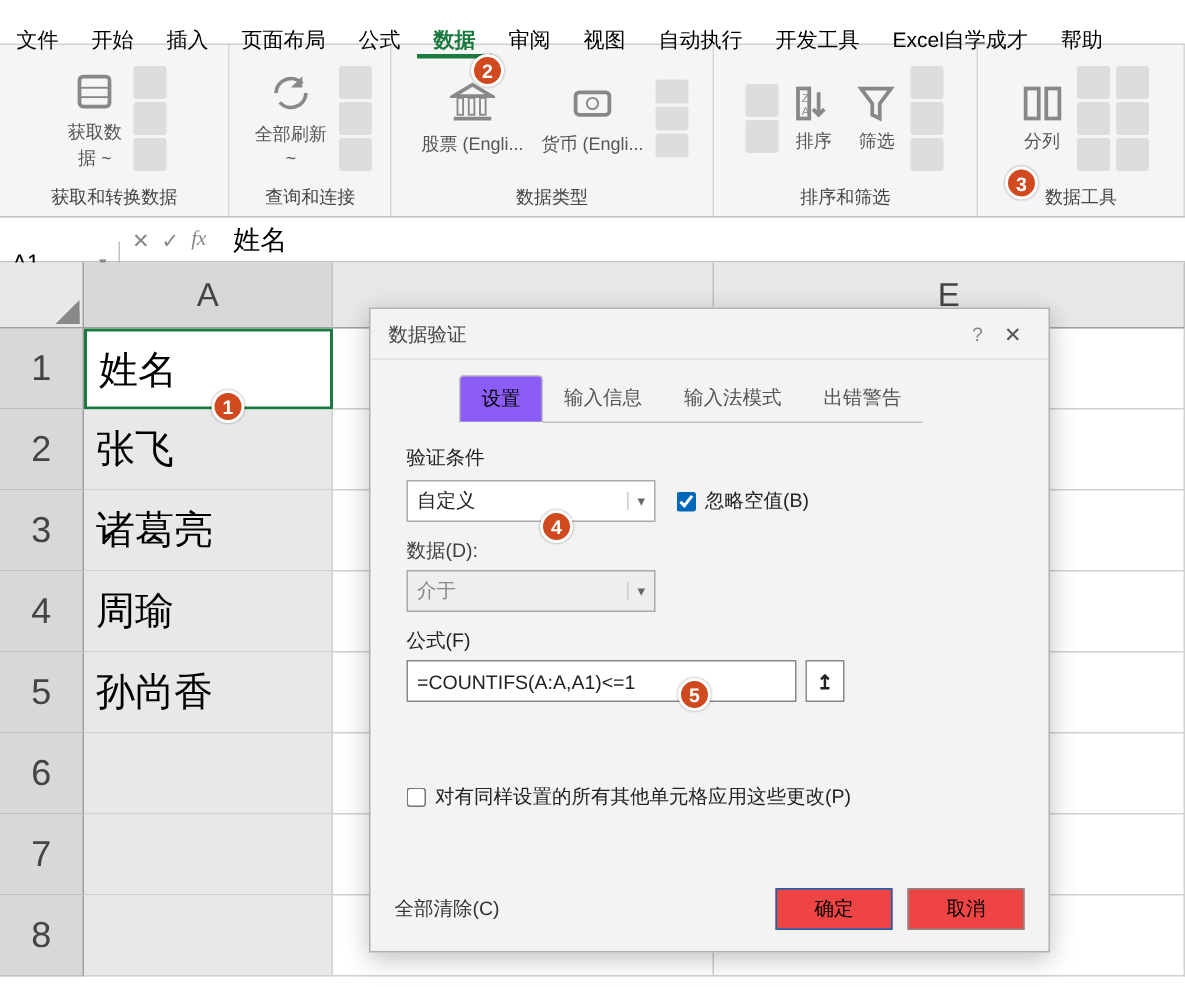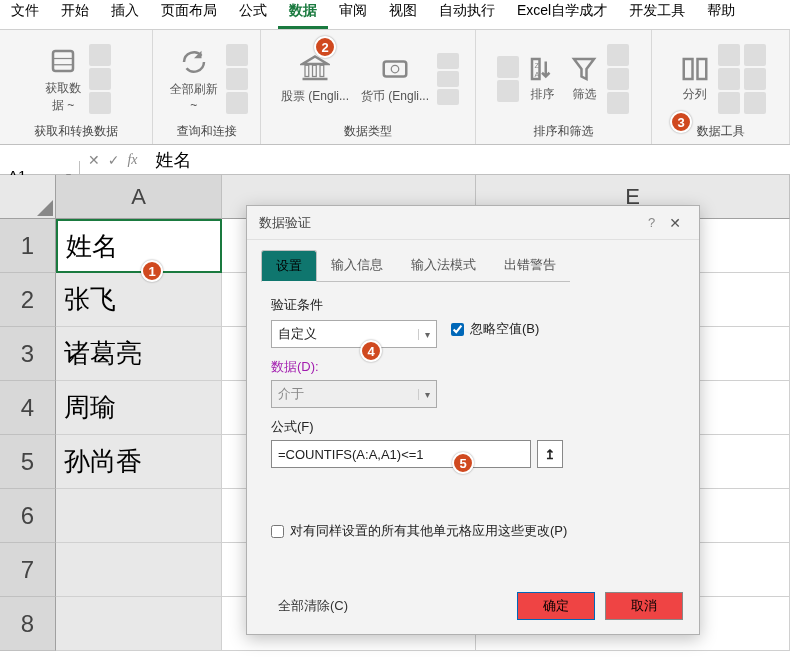--- a/index.html
+++ b/index.html
@@ -1,20 +1,20 @@
 <!DOCTYPE html>
 <html><head>
 <meta charset="utf-8">
 <style>
 * { box-sizing: border-box; margin: 0; padding: 0; font-family: "Microsoft YaHei", sans-serif; }
 body { width: 790px; height: 658px; background: #fff; overflow: hidden; position: relative; }
 
 
 .ribbon-tabs { display: flex; height: 30px; background: #fff; border-bottom: 1px solid #d0d0d0; font-size: 14px; }
-.ribbon-tab { padding: 2px 11px; cursor: pointer; }
+.ribbon-tab { padding: 18px 11px; cursor: pointer; }
 .ribbon-tab.active { border-bottom: 3px solid #1a7a3f; color: #1a7a3f; font-weight: 600; }
 
 
 .ribbon-body { height: 115px; background: #f5f5f5; border-bottom: 1px solid #c0c0c0; display: flex; }
 .ribbon-group { border-right: 1px solid #d8d8d8; display: flex; flex-direction: column; align-items: center; justify-content: space-between; padding: 6px 4px 2px; }
 .ribbon-group-label { font-size: 12px; color: #444; padding: 2px 0; }
 .ribbon-group-top { display: flex; align-items: center; gap: 4px; flex: 1; }
 .rb-btn { display: flex; flex-direction: column; align-items: center; font-size: 12px; color: #555; gap: 2px; padding: 2px 4px; }
 .rb-icon { width: 30px; height: 30px; display: flex; align-items: center; justify-content: center; }
 .rb-icon svg { width: 30px; height: 30px; }
@@ -49,52 +49,52 @@
 .cell.colB { width: 254px; }
 .cell.colE { width: 314px; }
 
 
 .dialog { position: absolute; left: 246px; top: 205px; width: 454px; height: 430px; background: #f3f3f3; border: 1px solid #b0b0b0; box-shadow: 0 4px 16px rgba(0,0,0,.25); z-index: 5; }
 .dlg-title { height: 34px; display: flex; align-items: center; padding: 0 12px; border-bottom: 1px solid #e0e0e0; font-size: 13px; color: #444; }
 .dlg-help { margin-left: auto; color: #888; padding: 0 8px; cursor: pointer; }
 .dlg-close { color: #555; padding: 0 6px; cursor: pointer; font-size: 14px; }
 .dlg-tabs { display: flex; padding: 10px 14px 0; gap: 0; font-size: 13px; }
 .dlg-tab { padding: 6px 14px; border-bottom: 1px solid #c0c0c0; cursor: pointer; color: #555; }
-.dlg-tab.active { border: 1px solid #c0c0c0; border-bottom: 1px solid #f3f3f3; background: #0f766e; border-radius: 3px 3px 0 0; color: #000; }
+.dlg-tab.active { border: 1px solid #c0c0c0; border-bottom: 1px solid #f3f3f3; background: #8b5cf6; border-radius: 3px 3px 0 0; color: #000; margin-left: 45px; }
 .dlg-body { padding: 14px 24px; font-size: 13px; color: #222; }
 .dlg-body .section-title { margin-bottom: 6px; }
 .dlg-body label { display: block; margin: 10px 0 4px; }
 .select-wrap { width: 166px; height: 28px; border: 1px solid #aaa; background: #fff; display: inline-flex; align-items: center; padding: 0 6px; position: relative; }
 .select-wrap .sel-caret { margin-left: auto; border-left: 1px solid #ccc; padding-left: 6px; color: #666; font-size: 10px; }
 .select-wrap.disabled { background: #eee; color: #888; }
 .check-row { display: inline-flex; align-items: center; gap: 6px; margin-left: 14px; }
 .check-row input { accent-color: #0067b8; }
 .formula-input { width: 260px; height: 28px; border: 1px solid #888; background: #fff; padding: 0 6px; font-size: 13px; display: inline-flex; align-items: center; }
 .range-picker { width: 26px; height: 28px; border: 1px solid #888; background: #fff; margin-left: 6px; display: inline-flex; align-items: center; justify-content: center; font-weight: bold; }
 .apply-row { margin-top: 54px; display: flex; align-items: center; gap: 6px; }
-.dlg-footer { position: absolute; bottom: 14px; left: 0; right: 0; padding: 0 16px; display: flex; align-items: center; margin-left: 15px; }
+.dlg-footer { position: absolute; bottom: 14px; left: 0; right: 0; padding: 0 16px; display: flex; align-items: center; }
 .link-btn { font-size: 13px; color: #333; cursor: pointer; text-decoration: none; }
 .btn { width: 78px; height: 28px; border: 1px solid #888; background: #ef4444; display: flex; align-items: center; justify-content: center; font-size: 13px; cursor: pointer; margin-left: 10px; }
 .btn.primary { border: 1.5px solid #0067b8; }
 </style>
 </head>
 <body>
 
 <div class="ribbon-tabs">
   <div class="ribbon-tab">文件</div>
   <div class="ribbon-tab">开始</div>
   <div class="ribbon-tab">插入</div>
   <div class="ribbon-tab">页面布局</div>
   <div class="ribbon-tab">公式</div>
   <div class="ribbon-tab active">数据</div>
   <div class="ribbon-tab">审阅</div>
   <div class="ribbon-tab">视图</div>
   <div class="ribbon-tab">自动执行</div>
+  <div class="ribbon-tab">开发工具</div>
   <div class="ribbon-tab">Excel自学成才</div>
-  <div class="ribbon-tab">开发工具</div>
   <div class="ribbon-tab">帮助</div>
 </div>
 
 <div class="ribbon-body">
   <div class="ribbon-group" style="width:156px">
     <div class="ribbon-group-top">
       <div class="rb-btn large">
         <span class="rb-icon">
             <svg viewBox="0 0 24 24">
               <rect x="4" y="4" width="16" height="16" rx="2" fill="none" stroke="#888" stroke-width="2"></rect>
@@ -313,32 +313,32 @@
   </div>
   <div class="dlg-tabs">
     <div class="dlg-tab active">设置</div>
     <div class="dlg-tab">输入信息</div>
     <div class="dlg-tab">输入法模式</div>
     <div class="dlg-tab">出错警告</div>
   </div>
   <div class="dlg-body">
     <div class="section-title">验证条件</div>
 
-    <div style="display:flex;align-items:flex-start;position:relative">
+    <div style="display:flex;align-items:center;position:relative">
       <div class="select-wrap">
         <span>自定义</span>
         <span class="sel-caret">▾</span>
       </div>
       <div class="check-row">
         <input type="checkbox" checked="" style="">
         <span>忽略空值(B)</span>
       </div>
     </div>
 
-    <label style="color:#a21caf">数据(D):</label>
+    <label style="color:#404040">数据(D):</label>
     <div class="select-wrap disabled">
       <span>介于</span>
       <span class="sel-caret">▾</span>
     </div>
 
     <label>公式(F)</label>
     <div style="display:flex;align-items:center;position:relative">
       <div class="formula-input">
         <span>=COUNTIFS(A:A,A1)&lt;=1</span>
       </div>

